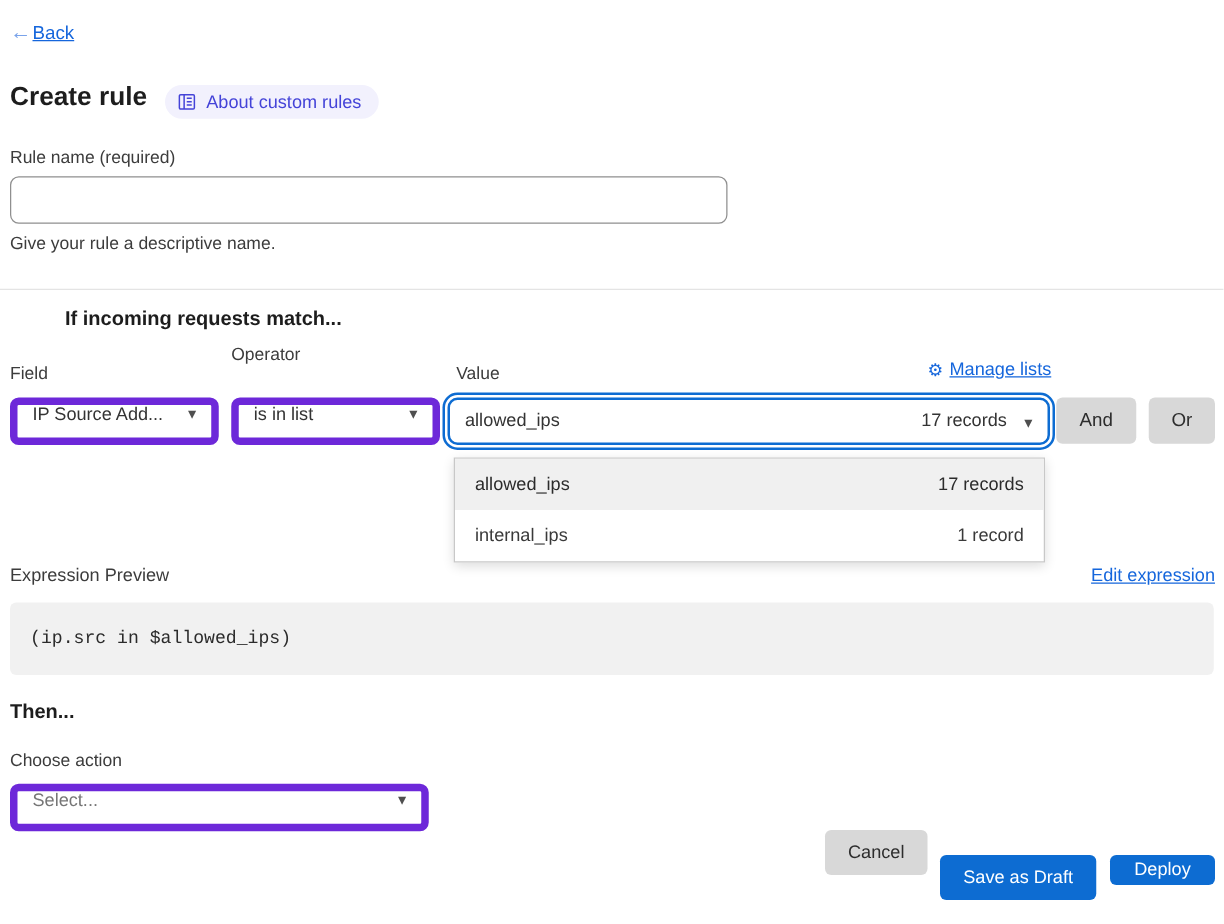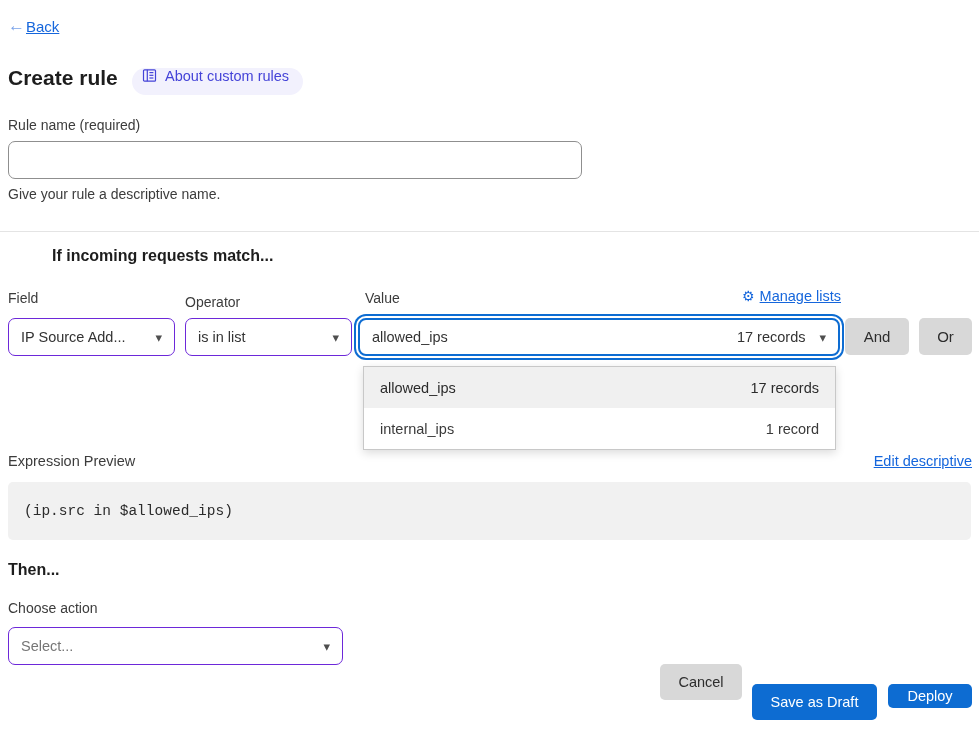--- a/index.html
+++ b/index.html
@@ -17,21 +17,21 @@
 
   
   .link { color: var(--link, #1566dc); text-decoration: underline; cursor: pointer; }
   .back-link { left: 8px; top: 16px; font-size: 15px; display: flex; align-items: center; }
   .back-arrow { color: #7aa3ea; text-decoration: none; font-size: 17px; margin-right: 1px; }
 
   
   .page-title { left: 8px; top: 66px; font-size: 21px; font-weight: 700; color: #1d1d1d; }
   .about-pill {
     left: 132px; top: 68px; height: 27px;
-    display: inline-flex; align-items: flex-start; gap: 8px;
+    display: inline-flex; align-items: center; gap: 8px;
     background: #f2f1fd; color: #4443d8;
     border-radius: 14px; padding: 0 14px 0 10px;
     font-size: 14.5px; cursor: pointer;
   }
 
   
   .field-label { font-size: 14px; color: #3c3c3c; }
   .text-input {
     left: 8px; top: 141px; width: 574px; height: 38px;
     border: 1px solid #8f8f8f; border-radius: 7px;
@@ -39,22 +39,22 @@
     font-family: "Liberation Sans", sans-serif;
   }
   .helper-text { left: 8px; top: 186px; font-size: 14px; color: #3c3c3c; }
 
   .divider { left: 0; top: 231px; width: 979px; height: 1px; background: #e4e4e4; }
 
   .section-heading { font-size: 16px; font-weight: 700; color: #1d1d1d; }
 
   .select-box {
     height: 38px; background: #fff;
-    border: 1px solid #6d28d9; border-radius: 7px;
-    display: flex; align-items: center; justify-content: space-between;
+    border: 6px solid #6d28d9; border-radius: 7px;
+    display: flex; justify-content: space-between;
     padding: 0 12px; font-size: 14.5px; color: #333; cursor: pointer;
   }
   .chevron { color: #4f4f4f; font-size: 13px; line-height: 1; }
   .placeholder { color: #767676; }
 
   .value-combobox {
     left: 358px; top: 318px; width: 482px; height: 38px;
     background: #fff;
     border: 2px solid var(--accent, #0d6cd2); border-radius: 8px;
     box-shadow: 0 0 0 2px #ffffff, 0 0 0 4px var(--accent, #0d6cd2);
@@ -136,21 +136,21 @@
 
   <label class="abs field-label" style="left:8px; top:117px;">Rule name (required)</label>
   <input class="abs text-input" type="text" value="" style="">
   <div class="abs helper-text">Give your rule a descriptive name.</div>
 
   <div class="abs divider"></div>
 
   <h2 class="abs section-heading" style="left:8px; top:247px;margin-left:44px;">If incoming requests match...</h2>
 
   <label class="abs field-label" style="left:8px; top:290px;">Field</label>
-  <label class="abs field-label" style="left:185px; top:294px;">Operator</label>
+  <label class="abs field-label" style="left:185px; top:275px;">Operator</label>
   <label class="abs field-label" style="left:365px; top:290px;">Value</label>
 
   <a class="abs manage-lists">
     <span class="gear-glyph">⚙</span>
     <span class="link">Manage lists</span>
   </a>
 
   <div class="abs select-box" style="left:8px; top:318px; width:167px;">
     <span>IP Source Add...</span>
     <span class="chevron">▾</span>
@@ -175,21 +175,21 @@
       <span>allowed_ips</span>
       <span class="row-count">17 records</span>
     </div>
     <div class="dropdown-row">
       <span>internal_ips</span>
       <span class="row-count">1 record</span>
     </div>
   </div>
 
   <div class="abs expression-label">Expression Preview</div>
-  <a class="abs link edit-expression">Edit descriptive</a>
+  <a class="abs link edit-expression">Edit expression</a>
   <div class="abs expression-block">
     <code class="expression-code">(ip.src in $allowed_ips)</code>
   </div>
 
   <h2 class="abs section-heading" style="left:8px; top:561px;">Then...</h2>
   <label class="abs field-label" style="left:8px; top:600px;">Choose action</label>
   <div class="abs select-box" style="left:8px; top:627px; width:335px;">
     <span class="placeholder">Select...</span>
     <span class="chevron">▾</span>
   </div>

